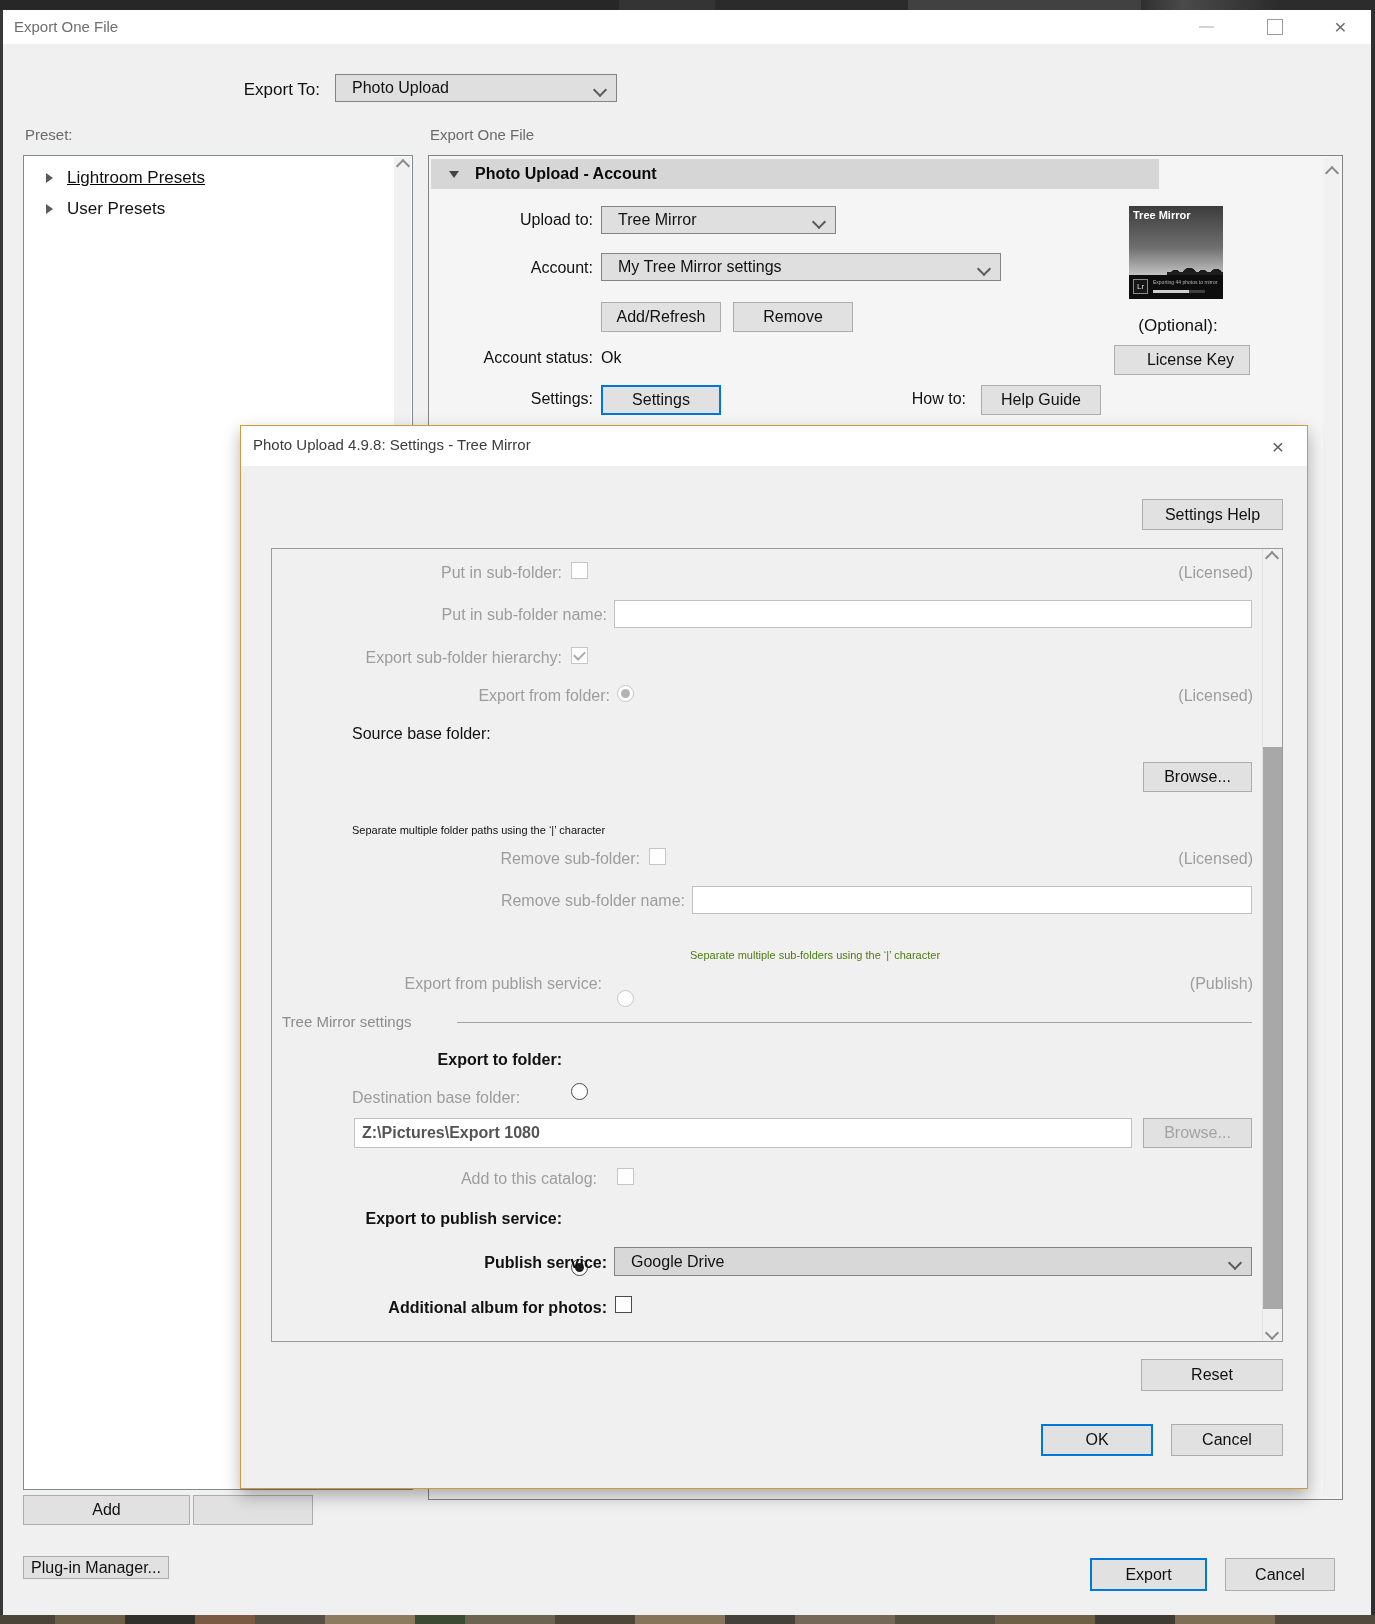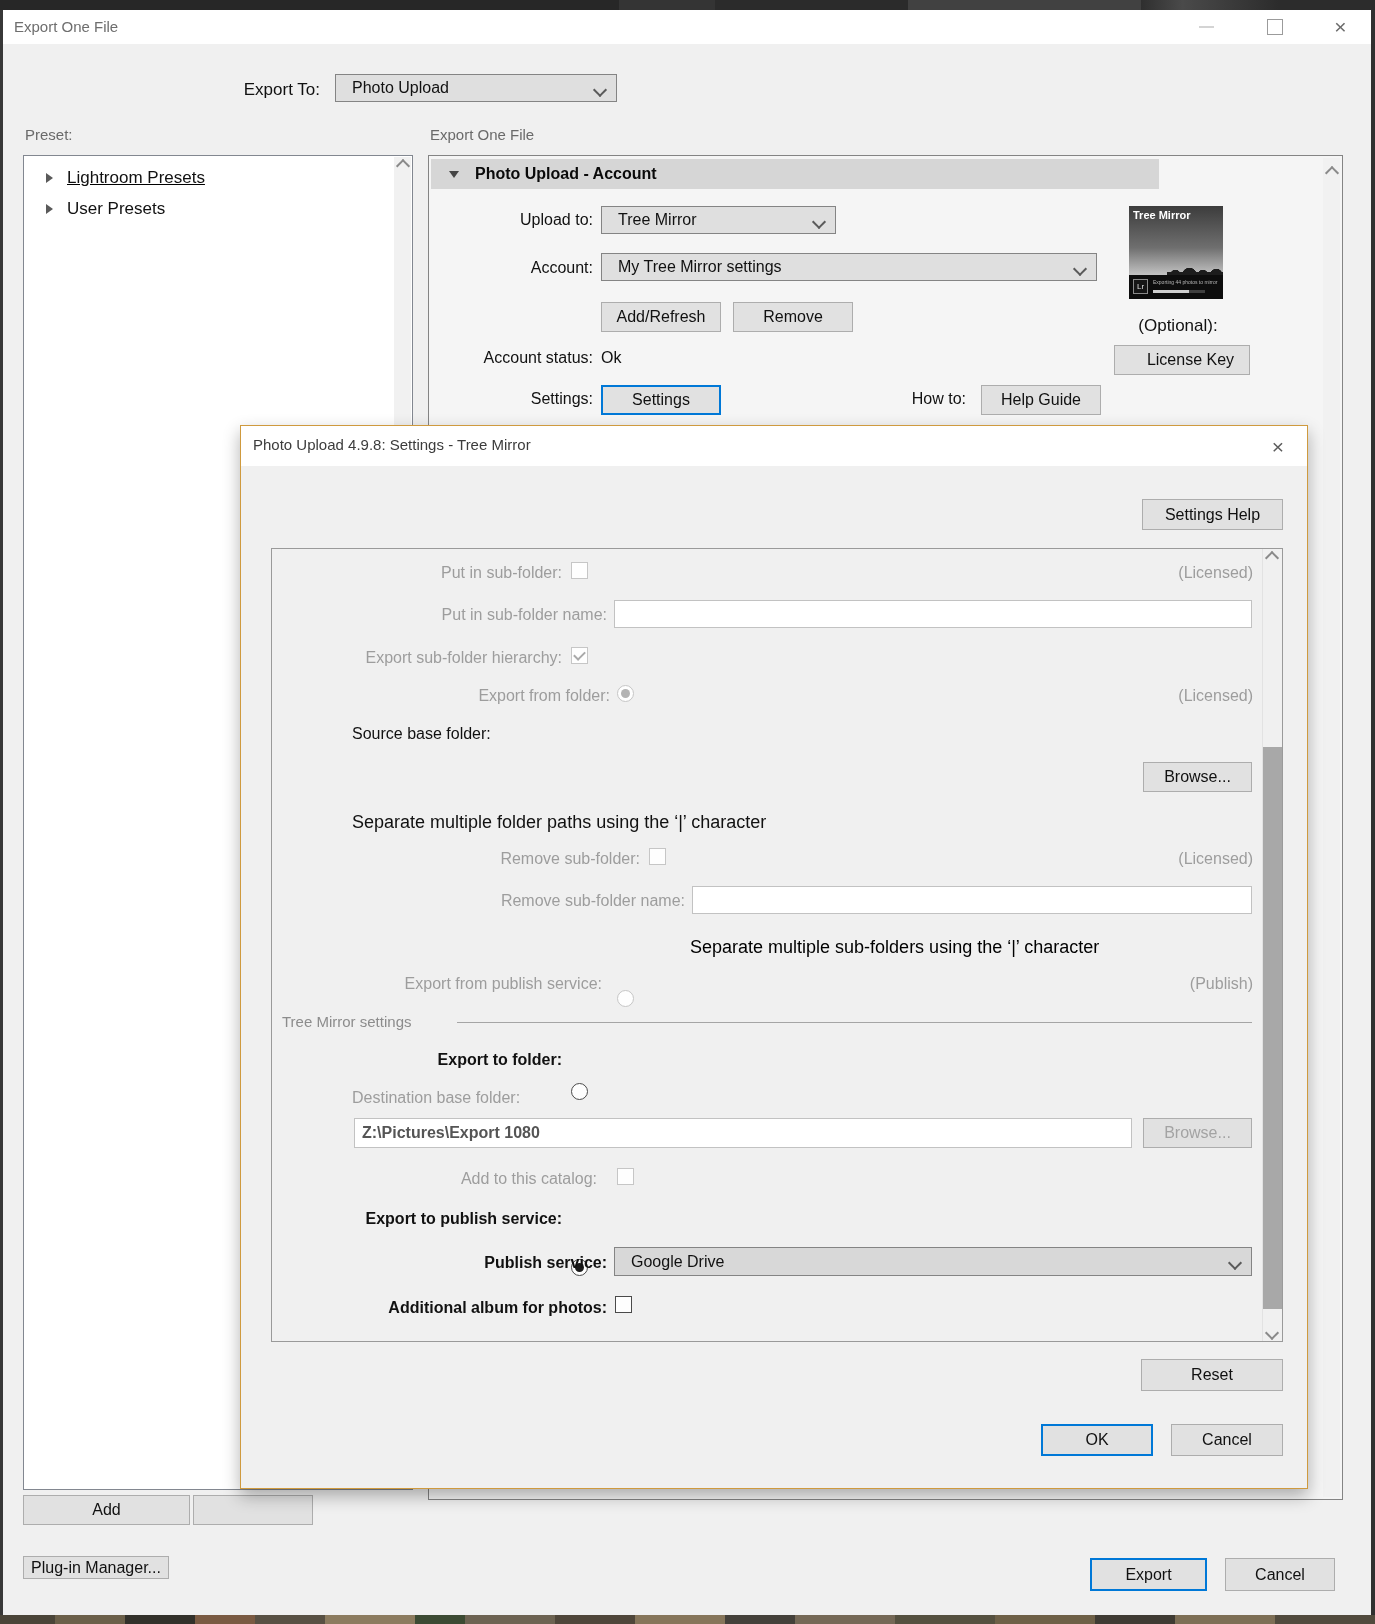--- a/index.html
+++ b/index.html
@@ -77,22 +77,22 @@
   #thumb-prog{left:24px;top:15px;width:52px;height:3px;background:#3f3f3f;}
   #thumb-prog i{display:block;width:70%;height:3px;background:#cfcfcf;}
 
   
   #dialog{left:240px;top:425px;width:1068px;height:1064px;background:#f0f0f0;border:1px solid #cf9a3e;box-sizing:border-box;box-shadow:0 7px 16px rgba(0,0,0,.3);z-index:10;}
   #dlg-titlebar{left:0;top:0;width:100%;height:40px;background:#fff;}
   #dlg-title{left:12px;top:10px;font-size:15px;color:#3c3c3c;}
   #dlg-close{right:14px;top:8px;width:30px;height:26px;display:flex;align-items:center;justify-content:center;font-size:21px;color:#5c5c5c;}
   #scrollarea{left:30px;top:122px;width:1012px;height:794px;border:1px solid #9a9a9a;background:#f0f0f0;box-sizing:border-box;}
   #dlg-sb{right:0;top:0;width:19px;height:100%;background:#f0f0f0;border-left:1px solid #e2e2e2;}
-  .hint{font-size:18px;color:#111;white-space:nowrap;}
-  .hint.gray{color:#000000;}
+  .hint{font-size:11px;color:#111;white-space:nowrap;margin-top:12px;}
+  .hint.gray{color:#4d7c0f;}
   .grp-line{border-top:1px solid #a5a5a5;height:0;}
 </style>
 </head>
 <body>
 
 <div id="canvas">
   <div class="abs" id="top-strip"></div>
   <div class="abs" id="left-strip"></div>
   <div class="abs" id="right-strip"></div>
   <div class="abs" id="film-strip"></div>
@@ -147,21 +147,21 @@
           </div>
       </div>
 
       <div class="abs lbl r" style="left:40px;top:55px;width:124px;">Upload to:</div>
       <div class="abs combo" style="left:172px;top:50px;width:235px;height:28px;">
         <span>Tree Mirror</span>
         <i class="chev-d" style="top:10px;"></i>
       </div>
 
       <div class="abs lbl r" style="left:40px;top:103px;width:124px;">Account:</div>
-      <div class="abs combo" style="left:172px;top:97px;width:496px;height:28px;">
+      <div class="abs combo" style="left:172px;top:97px;width:400px;height:28px;">
         <span>My Tree Mirror settings</span>
         <i class="chev-d" style="top:10px;"></i>
       </div>
 
       <div class="abs btn" style="left:172px;top:146px;width:120px;height:30px;">Add/Refresh</div>
       <div class="abs btn" style="left:304px;top:146px;width:120px;height:30px;">Remove</div>
 
       <div class="abs lbl r" style="left:0px;top:193px;width:164px;">Account status:</div>
       <div class="abs lbl" style="left:172px;top:193px;">Ok</div>
 

